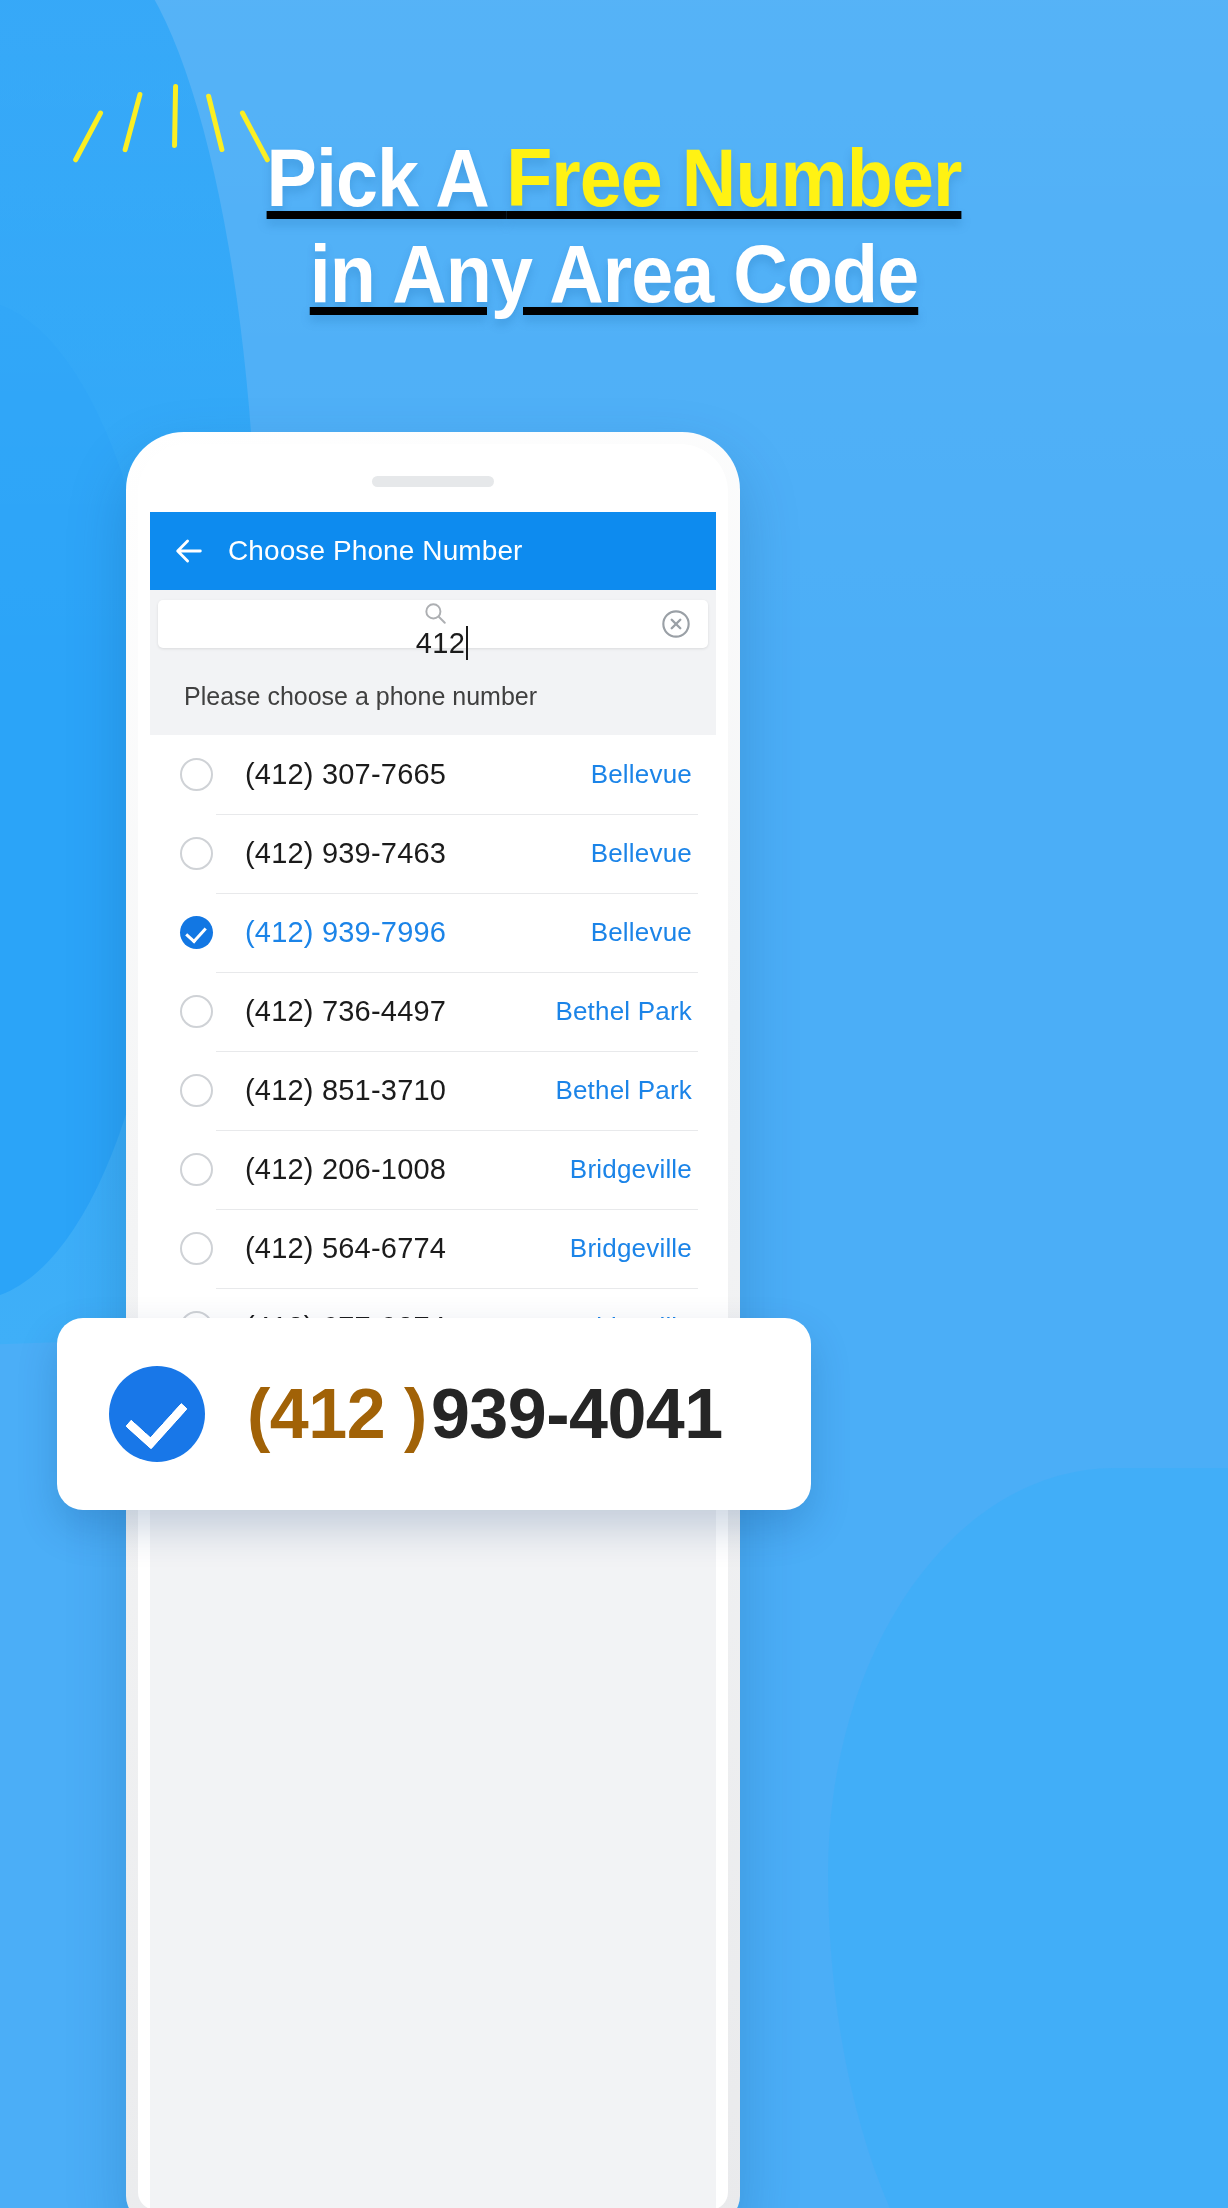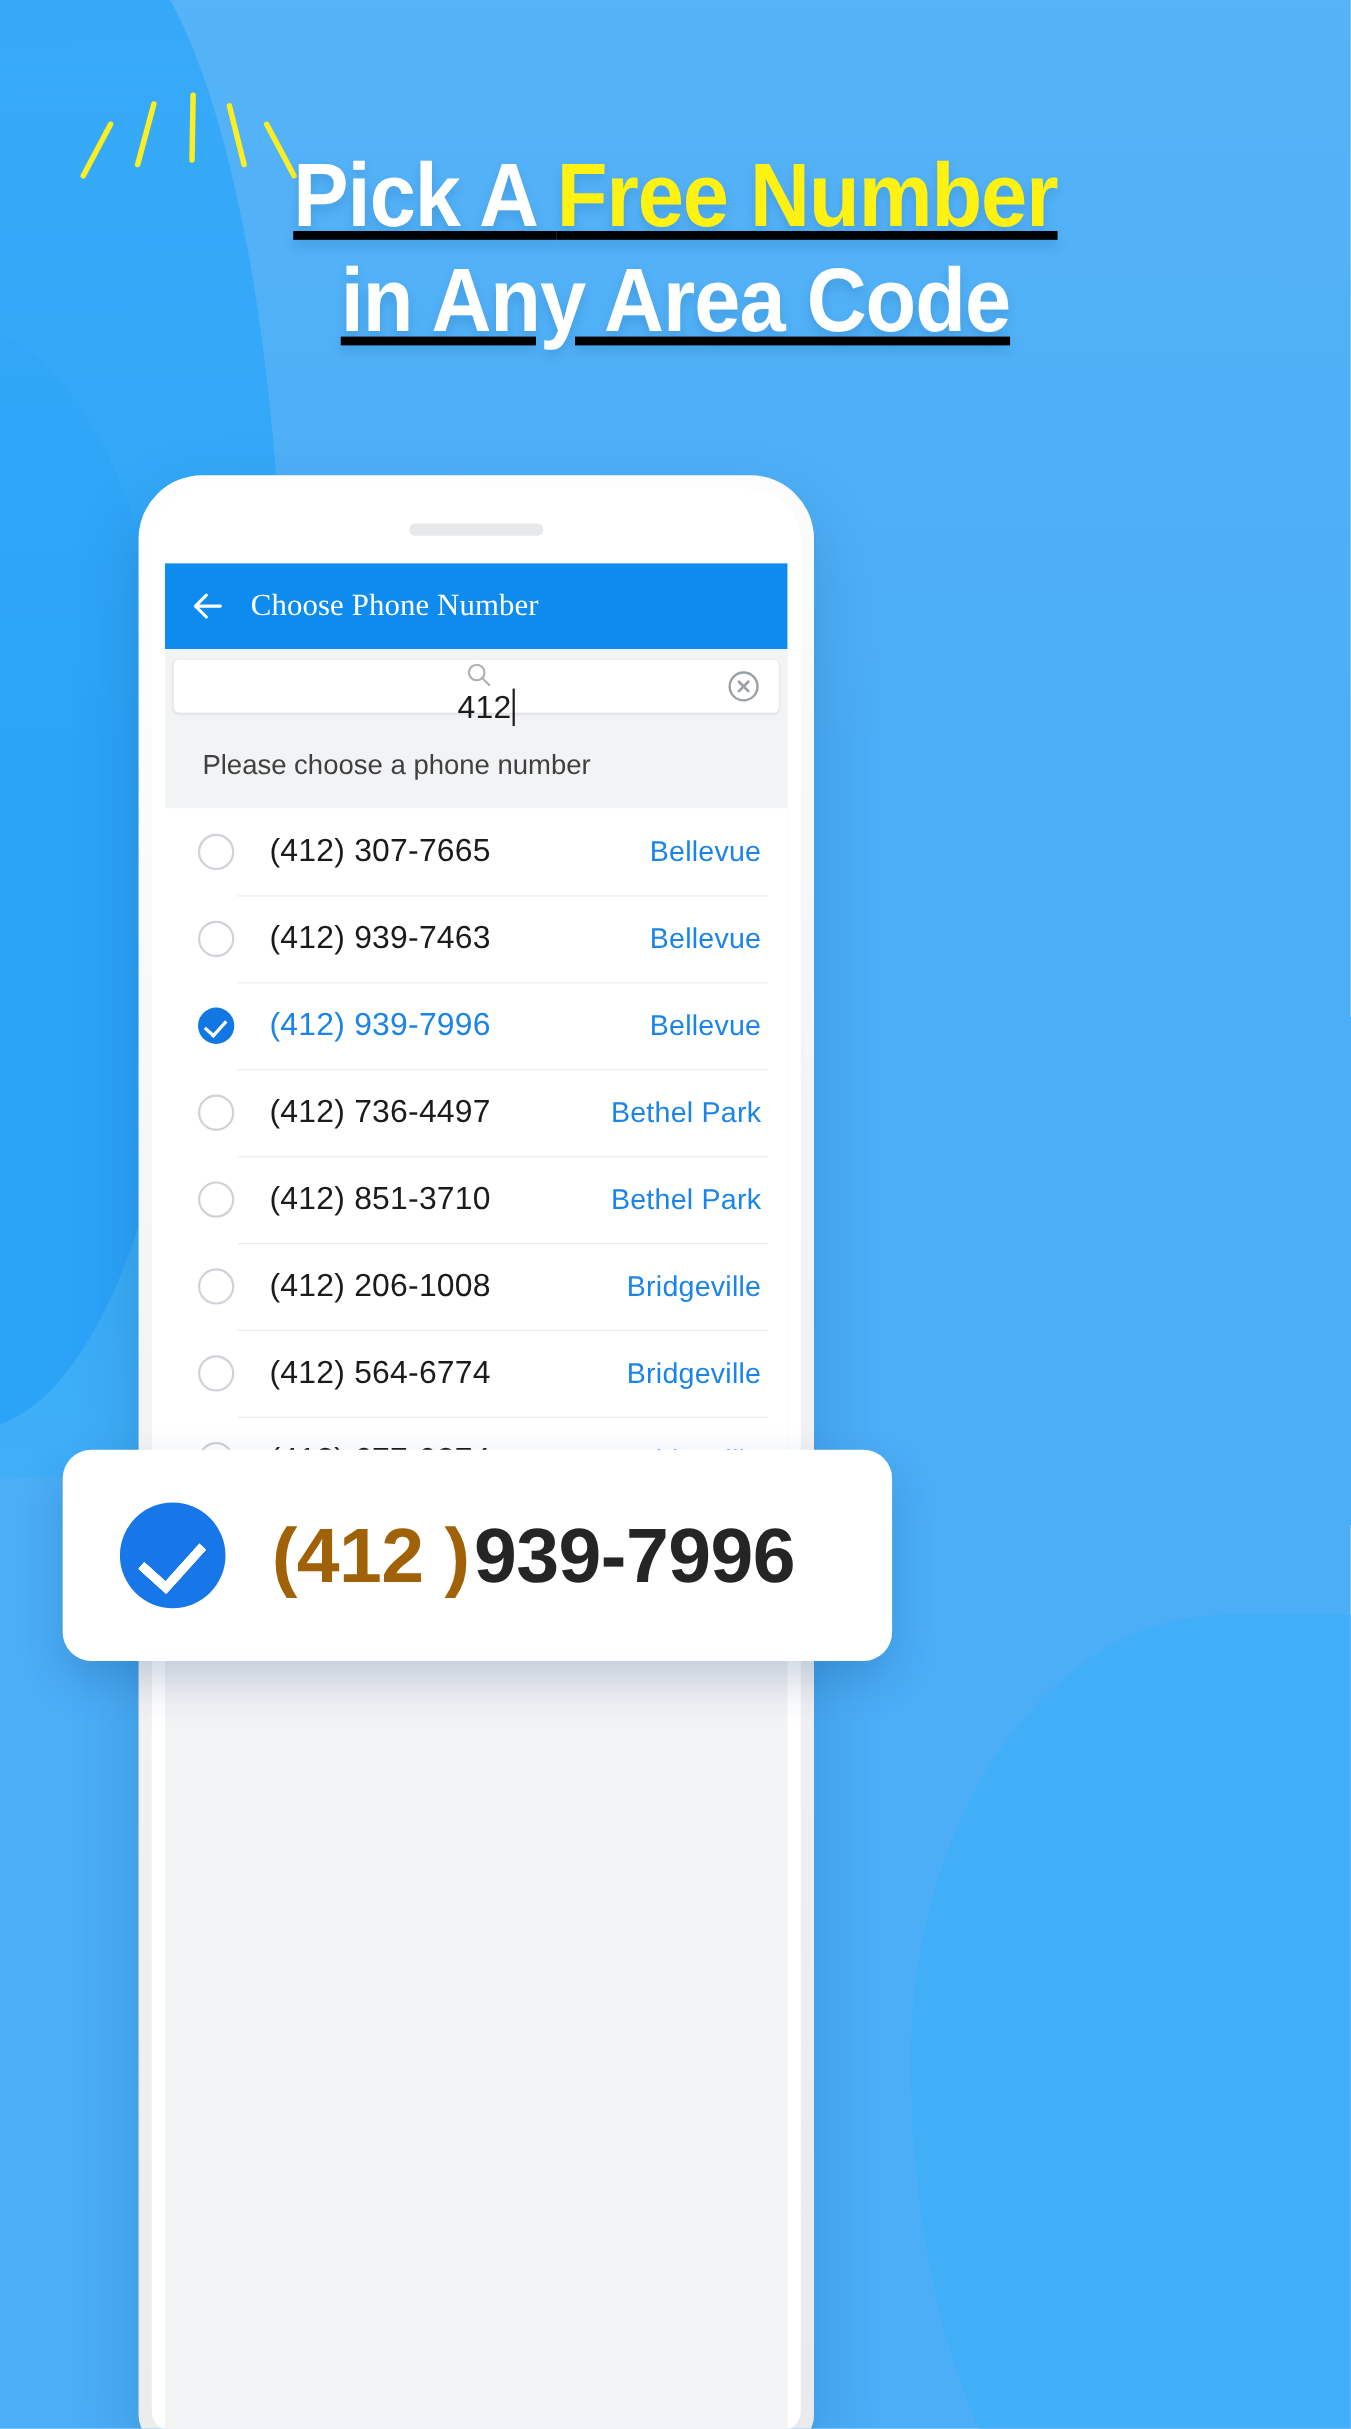--- a/index.html
+++ b/index.html
@@ -118,21 +118,20 @@
   }
 
   
   .appbar {
     height: 78px;
     background: #0D8BEF;
     display: flex;
     align-items: center;
     padding: 0 22px;
     gap: 22px;
-    font-family: Liberation Serif, serif;
   }
   .back-icon { width: 34px; height: 34px; flex: none; display: block; }
   .appbar-title {
     color: #FFFFFF;
     font-size: 28px;
     font-weight: 400;
     letter-spacing: .1px;
   }
 
   
@@ -376,16 +375,16 @@
               </div>
             </div>
         </div>
 
       </div>
     </div>
   </div>
 
   <div class="callout">
     <div class="callout-check"></div>
-    <div class="callout-number"><span class="callout-area">(412 )</span><span class="callout-rest">939-7996</span></div>
+    <div class="callout-number"><span class="callout-area">(412 )</span><span class="callout-rest">939-4041</span></div>
   </div>
 
 </div>
 
 </body></html>

